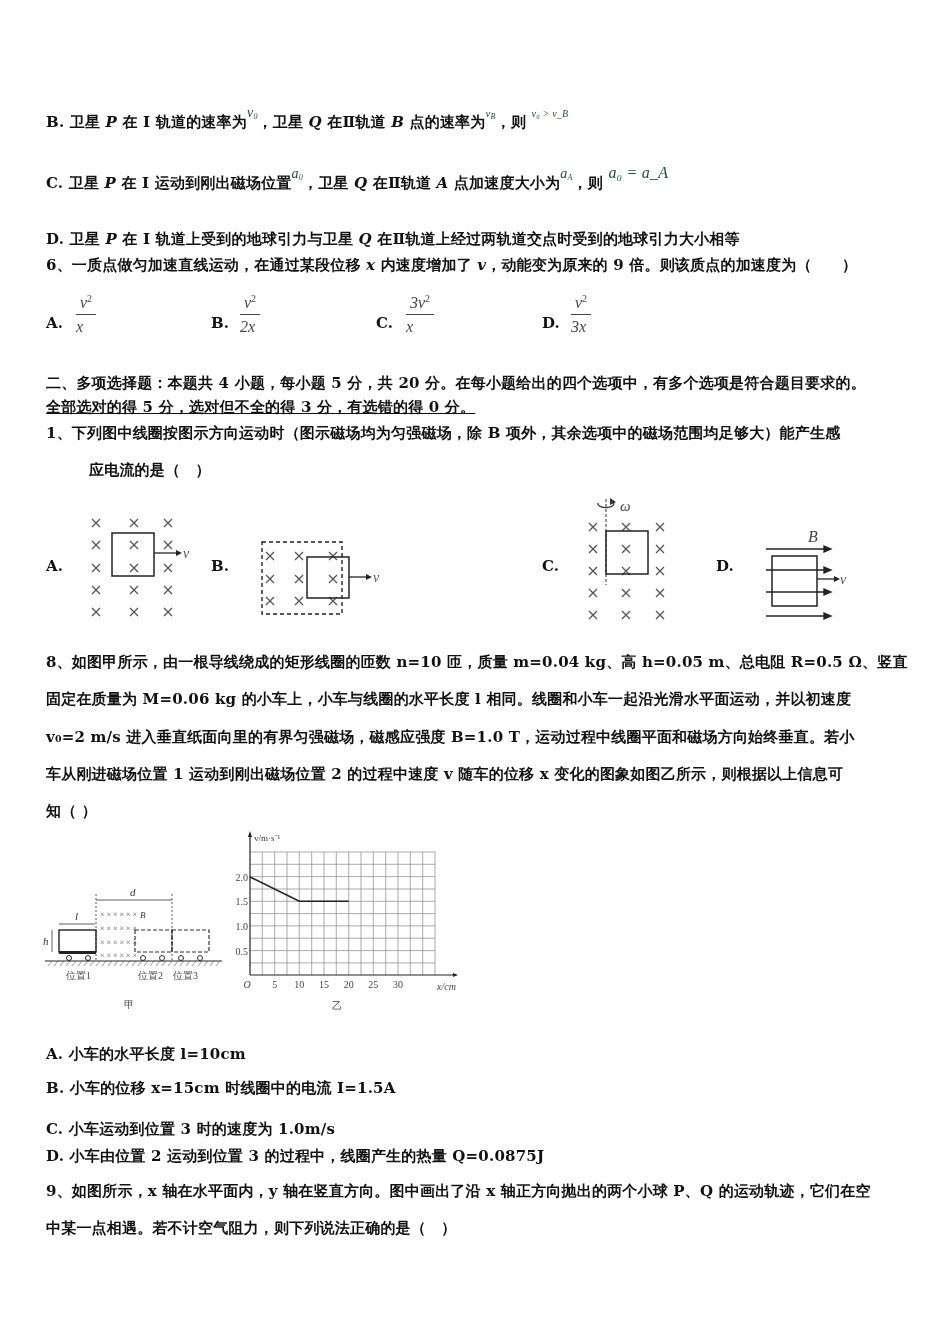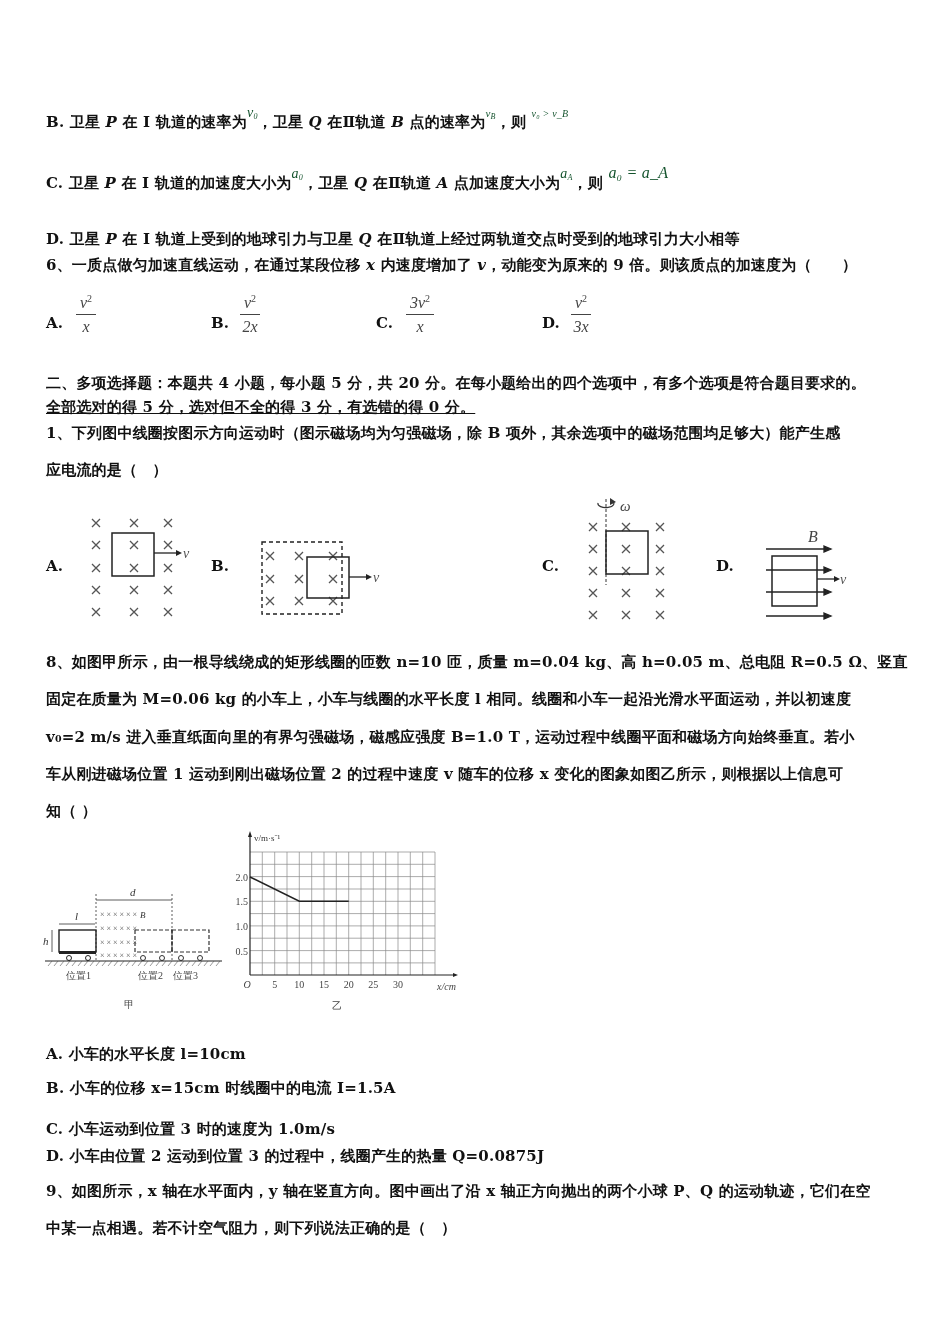--- a/index.html
+++ b/index.html
@@ -4,39 +4,39 @@
 <style>
   html, body { margin: 0; padding: 0; background: #ffffff; }
   body { width: 950px; height: 1344px; position: relative; overflow: hidden;
          font-family: "DejaVu Serif", "Liberation Serif", serif; color: #111; font-size: 15px; }
   .line { position: absolute; left: 46px; white-space: nowrap; font-weight: bold; letter-spacing: 0.2px; }
   .it { font-style: italic; }
   .math { font-family: "Liberation Serif", serif; font-style: italic; color: #14532d; font-weight: normal; }
   .sup { font-size: 14px; position: relative; top: -10px; }
   .sub { font-size: 8px; position: relative; top: 2px; }
   .opt { position: absolute; font-weight: bold; }
-  .frac { position: absolute; display: inline-flex; flex-direction: column; align-items: center;
+  .frac { position: absolute; display: inline-flex; flex-direction: column; 
           font-family: "Liberation Serif", serif; font-style: italic; color: #444; font-weight: normal; font-size: 16px; }
   .frac .num { border-bottom: 1px solid #444; padding: 0 4px 2px; line-height: 18px; }
   .frac .num sup { font-size: 10px; font-style: normal; }
   .frac .den { line-height: 20px; padding-top: 2px; }
   svg text { font-family: "Liberation Serif", serif; }
 </style>
 </head>
 <body>
 
 <div class="line" style="top:113px;">
   <span>B.</span>
   <span>卫星 </span><span class="it">P</span><span> 在 I 轨道的速率为</span><span class="math sup"><span>v</span><span class="sub">0</span></span><span>，卫星 </span><span class="it">Q</span><span> 在Ⅱ轨道 </span><span class="it">B</span><span> 点的速率为</span><span class="math sup" style="font-size:11px"><span>v</span><span class="sub">B</span></span><span>，则</span>
   <span class="math sup" style="font-size:10px;">v₀ &gt; v_B</span>
 </div>
 
 <div class="line" style="top:174px;">
   <span>C.</span>
-  <span>卫星 </span><span class="it">P</span><span> 在 I 轨道的加速度大小为</span><span class="math sup"><span>a</span><span class="sub">0</span></span><span>，卫星 </span><span class="it">Q</span><span> 在Ⅱ轨道 </span><span class="it">A</span><span> 点加速度大小为</span><span class="math sup"><span>a</span><span class="sub">A</span></span><span>，则</span>
+  <span>卫星 </span><span class="it">P</span><span> 在 I 运动到刚出磁场位置</span><span class="math sup"><span>a</span><span class="sub">0</span></span><span>，卫星 </span><span class="it">Q</span><span> 在Ⅱ轨道 </span><span class="it">A</span><span> 点加速度大小为</span><span class="math sup"><span>a</span><span class="sub">A</span></span><span>，则</span>
   <span class="math sup" style="font-size:16px;">a₀ = a_A</span>
 </div>
 
 <div class="line" style="top:230px;">
   <span>D.</span>
   <span>卫星 </span><span class="it">P</span><span> 在 I 轨道上受到的地球引力与卫星 </span><span class="it">Q</span><span> 在Ⅱ轨道上经过两轨道交点时受到的地球引力大小相等</span>
 </div>
 
 <div class="line" style="top:256px;">
   <span>6、一质点做匀加速直线运动，在通过某段位移 </span><span class="it">x</span><span> 内速度增加了 </span><span class="it">v</span><span>，动能变为原来的 9 倍。则该质点的加速度为（　　）</span>
@@ -65,21 +65,21 @@
   <div class="frac" style="left:571px; top:290px;">
     <span class="num"><span></span><span>v</span><sup>2</sup></span>
     <span class="den">3x</span>
   </div>
 </div>
 
 <div class="line" style="top:374px;">二、多项选择题：本题共 4 小题，每小题 5 分，共 20 分。在每小题给出的四个选项中，有多个选项是符合题目要求的。</div>
 <div class="line" style="top:398px;text-decoration:underline;">全部选对的得 5 分，选对但不全的得 3 分，有选错的得 0 分。</div>
 
 <div class="line" style="top:424px;">1、下列图中线圈按图示方向运动时（图示磁场均为匀强磁场，除 B 项外，其余选项中的磁场范围均足够大）能产生感</div>
-<div class="line" style="top:461px;">应电流的是（　）</div>
+<div class="line" style="top:461px;margin-left:43px;">应电流的是（　）</div>
 
 <span class="opt" style="left:46px; top:557px;">A.</span>
 <svg style="position:absolute; left:80px; top:510px;" width="120" height="115">
   <g stroke="#555" stroke-width="1.3" fill="none">
 
     <g>
       <path d="M12,9 l8,8 M20,9 l-8,8"></path>
         <path d="M50,9 l8,8 M58,9 l-8,8"></path>
         <path d="M84,9 l8,8 M92,9 l-8,8"></path>
       <path d="M12,31 l8,8 M20,31 l-8,8"></path>

